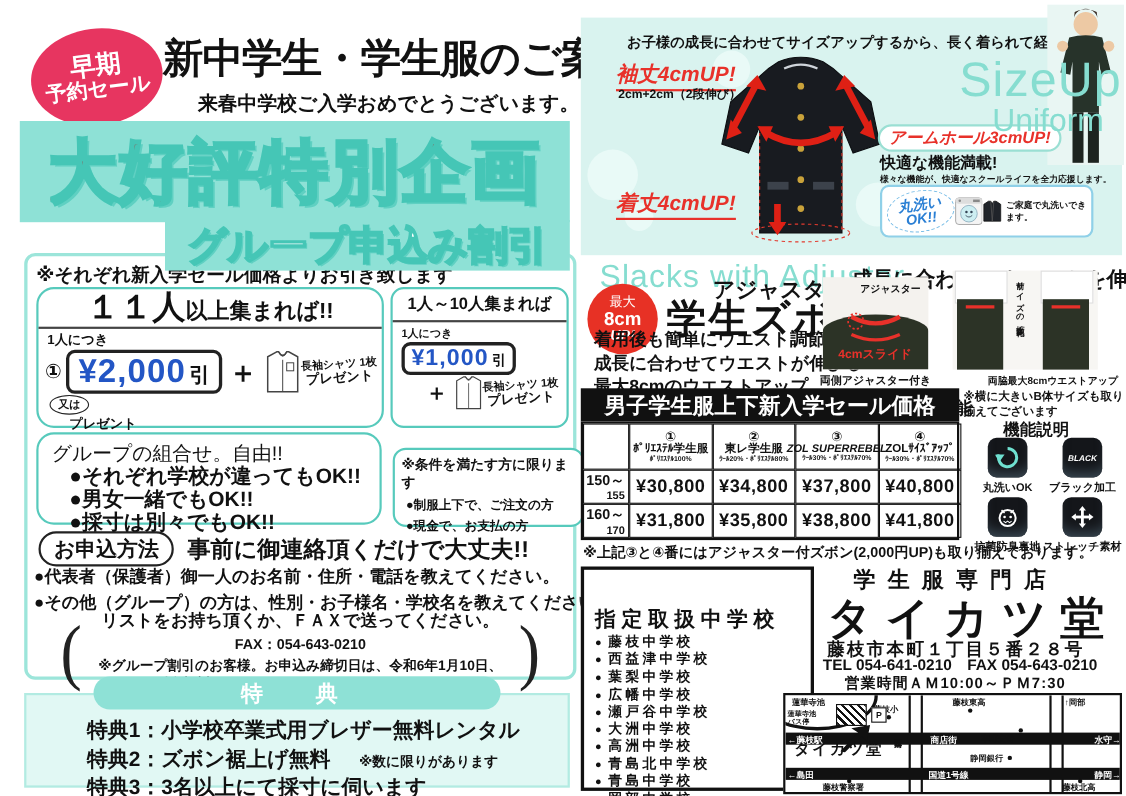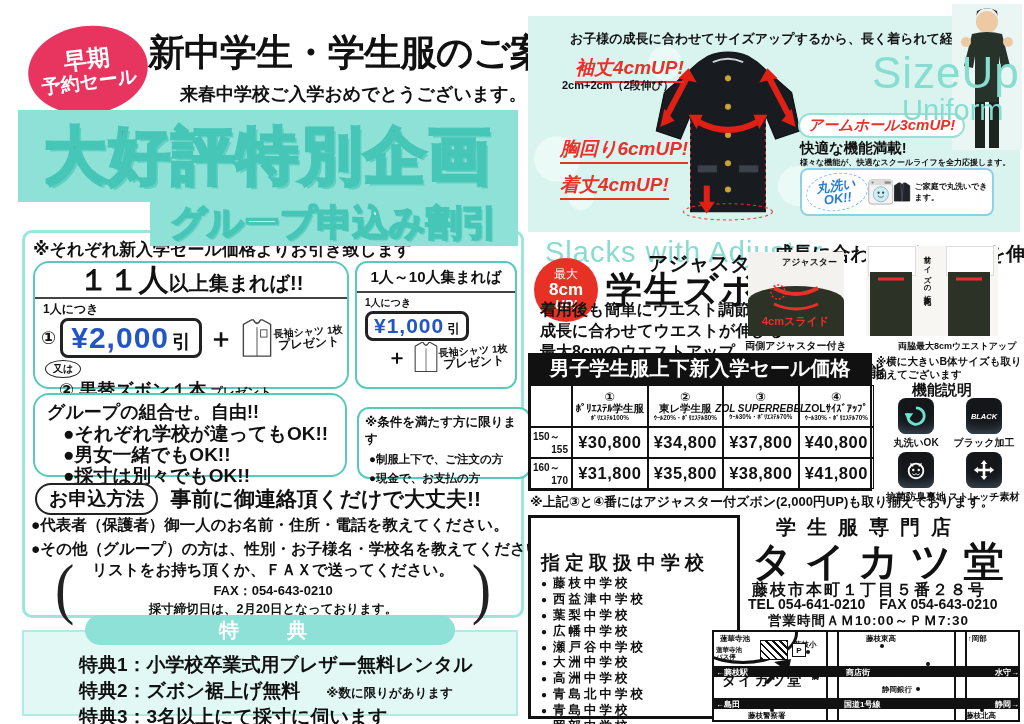--- a/index.html
+++ b/index.html
@@ -46,21 +46,21 @@
   .opt2row .n{font-size:12px;font-weight:bold;margin-left:4px;}
   .box2{left:330px;top:28px;width:158px;height:124px;border-radius:12px;}
   .box2 .hd{font-size:15px;height:28px;line-height:28px;}
   .box2 .perp{font-size:10px;margin:3px 0 0 8px;}
   .pricebox.small{padding:0 6px;margin:1px 0 0 8px;display:inline-flex;}
   .pricebox.small .yen{font-size:21px;}
   .pricebox.small .unit{font-size:13px;}
   .box2 .prow{margin-left:24px;}
   .box2 .plus{font-size:20px;}
   .combo{left:8px;top:160px;width:314px;height:84px;padding:5px 0 0 12px;box-sizing:border-box;border-radius:16px;}
-  .combo .ti{font-size:18px;font-weight:bold;}
+  .combo .ti{font-size:18px;font-weight:normal;}
   .combo .it{font-size:19px;font-weight:bold;margin-left:16px;line-height:1.1;}
   .cond{left:332px;top:174px;width:174px;height:72px;padding:5px 0 0 6px;box-sizing:border-box;border-radius:12px;}
   .cond .ti{font-size:12.5px;font-weight:bold;}
   .cond .it{font-size:11.5px;font-weight:bold;margin:4px 0 0 4px;}
   .applyrow{left:10px;top:250px;display:flex;align-items:center;}
   .applylbl{border:2.5px solid #222;border-radius:18px;padding:1px 12px;font-size:19px;font-weight:bold;white-space:nowrap;}
   .applyhd{font-size:21px;font-weight:bold;margin-left:12px;white-space:nowrap;}
   .abullets{left:6px;top:280px;font-size:15.5px;font-weight:bold;line-height:1.55;white-space:nowrap;}
   .paren{left:30px;top:322px;width:436px;display:flex;align-items:center;}
   .paren .p{font-size:58px;font-weight:100;transform:scaleY(1.15);color:#222;font-family:"Liberation Serif","DejaVu Serif",serif;}
@@ -72,21 +72,21 @@
               display:flex;align-items:center;justify-content:center;color:#fff;font-weight:bold;font-size:20px;letter-spacing:14px;}
   .ben-box{left:22px;top:630px;width:496px;height:86px;background:#e1f8f4;border:2px solid #b2ebe2;box-sizing:border-box;}
   .ben-items{position:absolute;left:55px;top:20px;font-size:19px;font-weight:bold;line-height:1.38;white-space:nowrap;}
   .ben-note{font-size:12.5px;margin-left:26px;}
 
   
   .aqua{left:528px;top:16px;width:492px;height:216px;background:#d9f3ef;}
   .bub{border-radius:50%;background:#e9faf7;}
   .r-headline{left:570px;top:30px;font-size:13px;font-weight:bold;white-space:nowrap;z-index:2;}
   .redlbl{color:#e8312a;font-weight:bold;font-style:italic;white-space:nowrap;z-index:2;}
-  .sleeve{left:560px;top:55px;font-size:19px;border-bottom:2.5px solid #e8312a;margin-left:15px;}
+  .sleeve{left:560px;top:55px;font-size:19px;border-bottom:2.5px solid #e8312a;}
   .sleeve-sub{left:562px;top:78px;font-size:11px;font-weight:bold;z-index:2;}
   .chest{left:560px;top:136px;font-size:19px;border-bottom:2.5px solid #e8312a;}
   .lengthlbl{left:560px;top:172px;font-size:19px;border-bottom:2.5px solid #e8312a;}
   .armhole{left:798px;top:113px;font-size:15px;background:#fff;border:2px solid #9adfd3;border-radius:14px;padding:1px 8px;}
   .brand1{left:872px;top:48px;font-size:44px;color:#86ddd0;z-index:2;letter-spacing:1px;}
   .brand2{left:902px;top:94px;font-size:29px;color:#86ddd0;z-index:2;}
   .comfort{left:800px;top:139px;font-size:14.5px;font-weight:bold;z-index:2;}
   .comfort-sub{left:800px;top:157px;font-size:8px;font-weight:bold;z-index:2;white-space:nowrap;}
   .washbox{left:800px;top:168px;width:194px;height:48px;background:#fff;border:2px solid #8fd0e8;border-radius:8px;
            display:flex;align-items:center;z-index:2;box-sizing:border-box;padding:0 4px;}
@@ -124,21 +124,21 @@
   .ptable{left:528px;top:383px;width:344px;border:2px solid #111;border-collapse:collapse;background:#fff;
           display:grid;grid-template-columns:42px repeat(4,75.5px);box-sizing:border-box;}
   .ptable .c{border:1px solid #111;display:flex;flex-direction:column;align-items:center;justify-content:center;box-sizing:border-box;}
   .ptable .h{height:42px;line-height:1.05;}
   .ptable .r{height:31px;}
   .cnum{font-size:12px;font-weight:bold;}
   .cname{font-size:10.5px;font-weight:bold;white-space:nowrap;}
   .cname.zol{font-size:10px;font-style:italic;}
   .ccomp{font-size:6.3px;font-weight:bold;white-space:nowrap;}
   .sizecell{align-items:flex-start !important;justify-content:center;padding-left:2px;}
-  .sz1{font-size:10px;font-weight:bold;}
+  .sz1{font-size:13px;font-weight:bold;}
   .sz2{font-size:10px;font-weight:bold;align-self:flex-end;margin-right:3px;}
   .price{font-size:16.5px;font-weight:bold;letter-spacing:0.5px;}
   .tbl-note{left:530px;top:493px;font-size:13px;font-weight:bold;white-space:nowrap;}
   .schools{left:528px;top:515px;width:212px;height:204px;border:3px solid #111;box-sizing:border-box;background:#fff;padding:3px 0 0 10px;}
   .schools .ti{font-size:19px;font-weight:bold;letter-spacing:5px;white-space:nowrap;margin-top:29px;}
   .schools .it{font-size:12.5px;font-weight:bold;letter-spacing:3px;line-height:1.27;white-space:nowrap;}
   .schools .it::before{content:"●";font-size:10px;margin-right:6px;letter-spacing:0;}
   .shoptype{left:776px;top:514px;font-size:20px;letter-spacing:11px;font-weight:bold;white-space:nowrap;}
   .shopname{left:752px;top:534px;font-size:40px;letter-spacing:12px;font-weight:bold;white-space:nowrap;}
   .shopaddr{left:752px;top:580px;font-size:16px;letter-spacing:2px;font-weight:bold;white-space:nowrap;}
@@ -195,21 +195,20 @@
         </svg>
         <span class="giftcol">
           <span class="g1">長袖シャツ 1枚</span>
           <span class="g2">プレゼント</span>
         </span>
       </div>
       <div>
         <span class="orpill">又は</span>
       </div>
       <div class="opt2row">
-        <span class="t">② 黒替ズボン１本</span>
         <span class="n">プレゼント</span>
       </div>
     </div>
 
     <div class="ab gbox box2">
       <div class="hd">1人～10人集まれば</div>
       <div class="perp">1人につき</div>
       <span class="pricebox small">
         <span class="yen">¥1,000</span>
         <span class="unit">引</span>
@@ -247,20 +246,21 @@
     </div>
     <div class="ab abullets">
       <div>●代表者（保護者）御一人のお名前・住所・電話を教えてください。</div>
       <div>●その他（グループ）の方は、性別・お子様名・学校名を教えてください。</div>
     </div>
     <div class="ab paren">
       <span class="p">(</span>
       <span class="mid">
         <div><span class="f1">リストをお持ち頂くか、ＦＡＸで送ってください。</span>
              <span class="fx">FAX：054-643-0210</span></div>
+        <div class="d">※グループ割引のお客様。お申込み締切日は、令和6年1月10日、</div>
         <div class="d">採寸締切日は、2月20日となっております。</div>
       </span>
       <span class="p">)</span>
     </div>
   </div>
 
   <div class="ab ben-banner">特　典</div>
   <div class="ab ben-box">
     <div class="ben-items">
       <div>特典1：小学校卒業式用ブレザー無料レンタル</div>
@@ -316,21 +316,20 @@
     <path d="M24 15 a11 11 0 0 1 22 0 l-1 -8 a14 9 0 0 0 -20 0 Z" fill="#3a2d25"></path>
     <path d="M20 30 Q35 26 50 30 L58 62 49 64 47 52 47 98 23 98 23 52 21 64 12 62 Z" fill="#27332a"></path>
     <circle cx="56" cy="38" r="5" fill="#edc9a4"></circle>
       <circle cx="14" cy="38" r="5" fill="#edc9a4"></circle>
     <rect x="23" y="98" width="10" height="46" fill="#1d2420"></rect>
       <rect x="37" y="98" width="10" height="46" fill="#1d2420"></rect>
   </svg>
 
   <div class="ab redlbl sleeve">袖丈4cmUP!</div>
   <div class="ab sleeve-sub b">2cm+2cm（2段伸び）</div>
-  <div class="ab redlbl chest">胸回り6cmUP!</div>
   <div class="ab redlbl lengthlbl">着丈4cmUP!</div>
   <div class="ab redlbl armhole">アームホール3cmUP!</div>
   <div class="ab brand1">SizeUp</div>
   <div class="ab brand2">Uniform</div>
   <div class="ab comfort">快適な機能満載!</div>
   <div class="ab comfort-sub">様々な機能が、快適なスクールライフを全力応援します。</div>
 
   <div class="ab washbox">
     <span class="washbadge">丸洗い OK!!</span>
     <svg width="34" height="34" viewBox="0 0 34 34">

